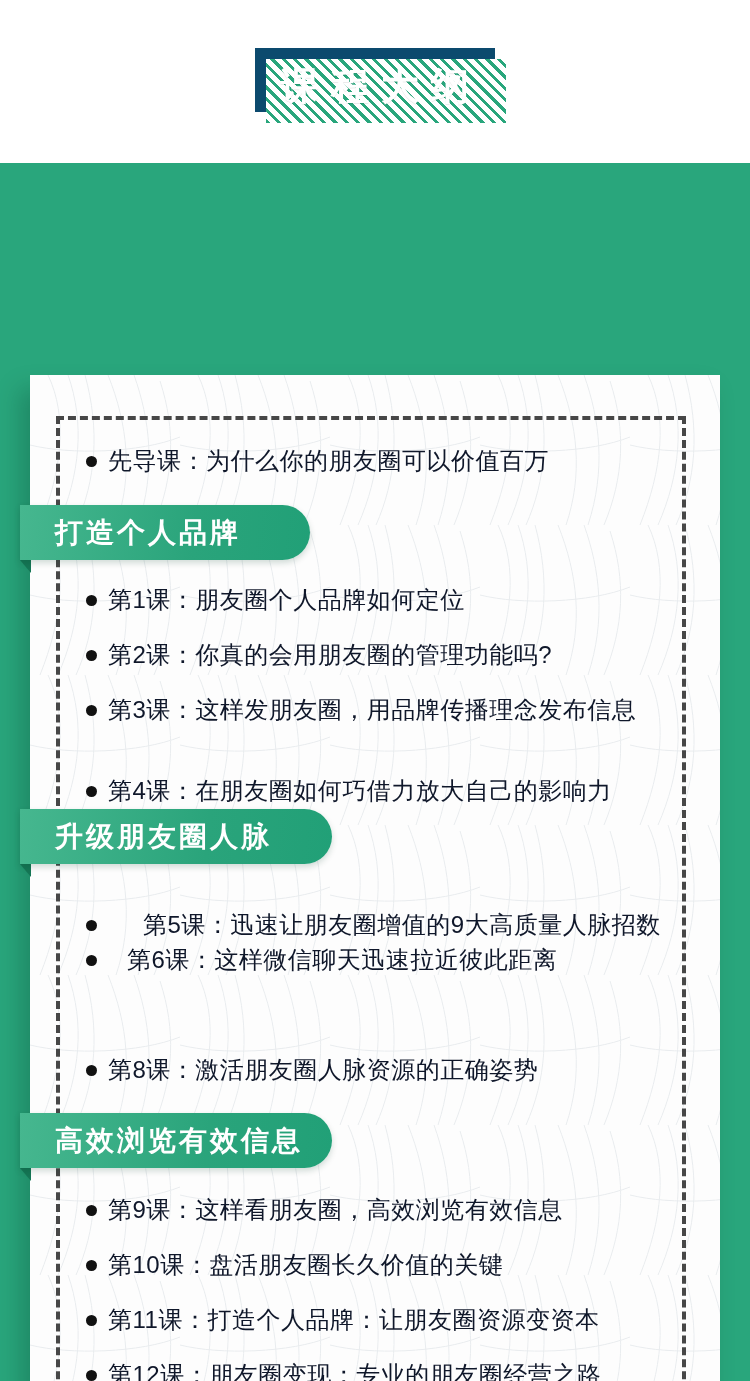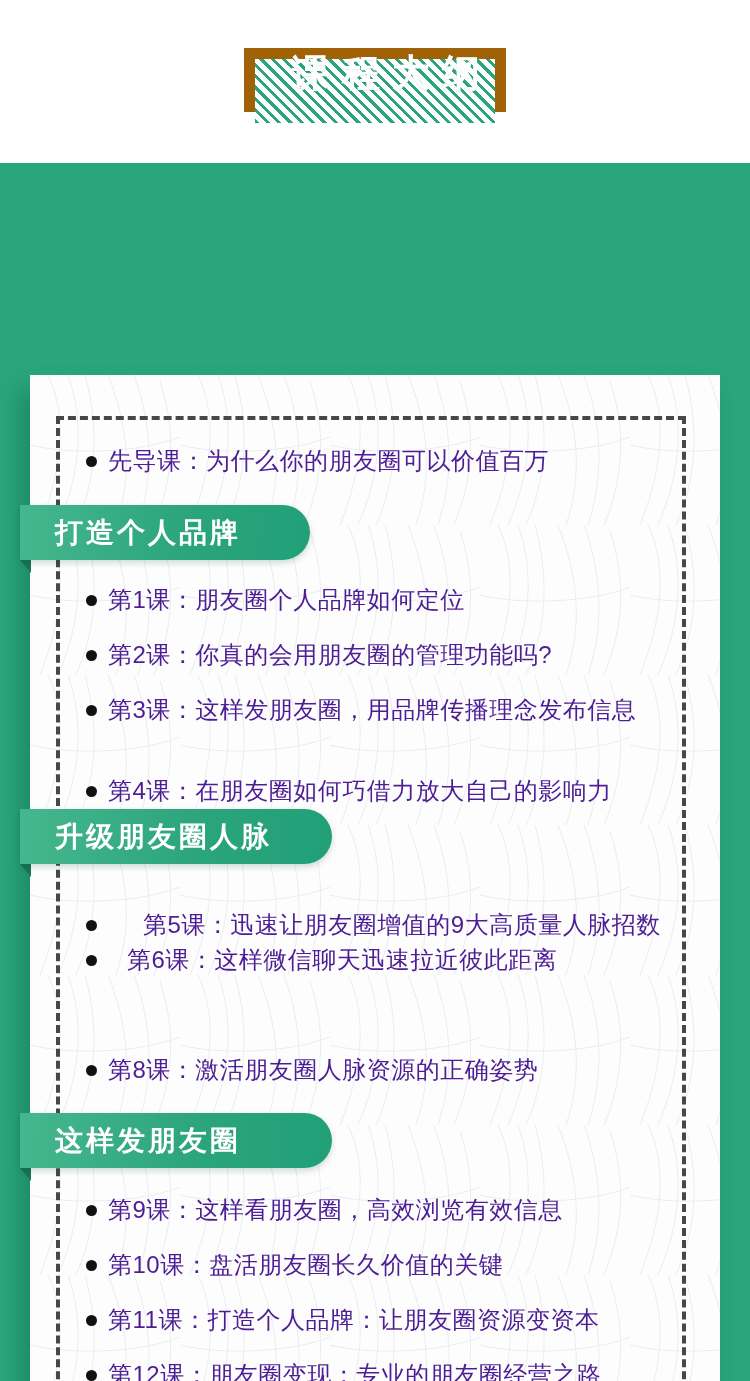--- a/index.html
+++ b/index.html
@@ -7,24 +7,23 @@
     width:750px;height:1381px;position:relative;overflow:hidden;
     background:#ffffff;
     font-family:"Liberation Sans", sans-serif;
   }
   .page{position:absolute;inset:0;}
 
   
   .top-band{position:absolute;left:0;top:0;width:750px;height:163px;background:#ffffff;}
   .badge{
     position:absolute;left:50%;top:48px;transform:translateX(-50%);
-    width:240px;height:64px;background:#a16207;
-    display:flex;align-items:flex-start;justify-content:center;
+    width:240px;height:64px;background:#0c4a6e;
+    display:flex;align-items:flex-end;justify-content:center;
     z-index:2;
-    padding-left:22px;
   }
   .badge::after{
     content:"";position:absolute;left:11px;top:11px;width:240px;height:64px;
     background:repeating-linear-gradient(45deg,#29a67c 0 3px,#ffffff 3px 8px);
     z-index:-1;
   }
   .badge-text{
     color:#ffffff;font-size:38px;font-weight:bold;letter-spacing:12px;
     padding-left:12px; 
     text-shadow:0 1px 0 rgba(0,0,0,0.08);
@@ -65,21 +64,21 @@
 
   
   .item{
     position:absolute;left:86px;height:30px;z-index:3;
     display:flex;align-items:center;white-space:nowrap;
   }
   .dot{
     width:11px;height:11px;border-radius:50%;background:#111111;
     margin-right:11px;flex:0 0 auto;
   }
-  .item-text{font-size:24px;color:#4c1d95;letter-spacing:0.5px;}
+  .item-text{font-size:24px;color:#0f172a;letter-spacing:0.5px;}
 
   
   .row-intro{top:283px;}
   .rib-1{top:342px;width:290px;} .fold-1{top:397px;}
   .row-l1{top:422px;} .row-l2{top:477px;} .row-l3{top:532px;} .row-l4{top:613px;}
   .rib-2{top:646px;width:312px;} .fold-2{top:701px;}
   .row-l5{top:747px;gap:35px;} .row-l6{top:782px;gap:19px;} .row-l7{top:837px;} .row-l8{top:892px;}
   .rib-3{top:950px;width:312px;} .fold-3{top:1005px;}
   .row-l9{top:1032px;} .row-l10{top:1087px;} .row-l11{top:1142px;} .row-l12{top:1197px;}
 </style>
@@ -155,21 +154,21 @@
     <div class="item row-l6">
       <span class="dot"></span>
       <span class="item-text">第6课：这样微信聊天迅速拉近彼此距离</span>
     </div>
     <div class="item row-l8">
       <span class="dot"></span>
       <span class="item-text">第8课：激活朋友圈人脉资源的正确姿势</span>
     </div>
 
     <div class="ribbon rib-3">
-      <span class="ribbon-text">这样发朋友圈</span>
+      <span class="ribbon-text">高效浏览有效信息</span>
     </div>
     <div class="fold fold-3"></div>
 
     <div class="item row-l9">
       <span class="dot"></span>
       <span class="item-text">第9课：这样看朋友圈，高效浏览有效信息</span>
     </div>
     <div class="item row-l10">
       <span class="dot"></span>
       <span class="item-text">第10课：盘活朋友圈长久价值的关键</span>

